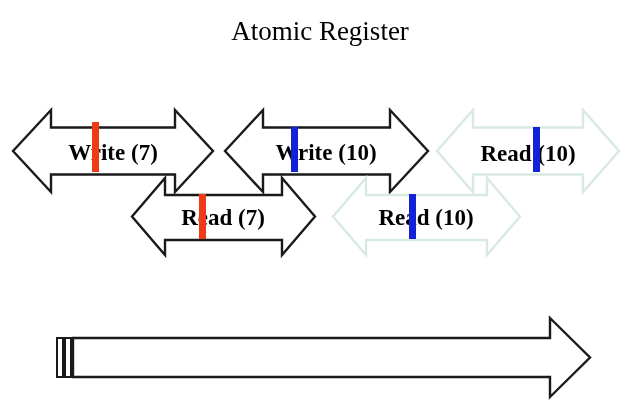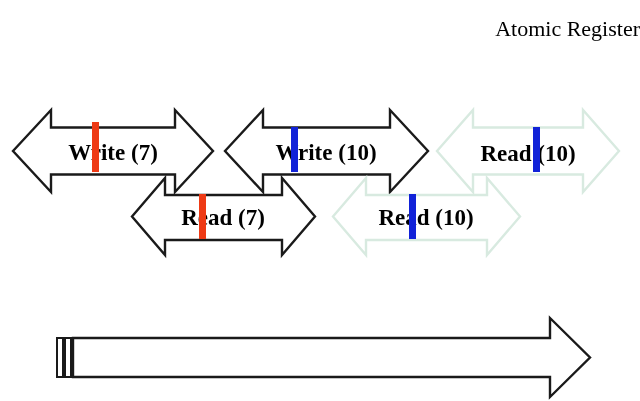--- a/index.html
+++ b/index.html
@@ -1,22 +1,22 @@
 <!DOCTYPE html>
 <html><head>
 <meta charset="utf-8">
 <style>
   html,body{margin:0;padding:0;background:#ffffff;}
   .canvas{
     position:relative;width:640px;height:401px;background:#ffffff;overflow:hidden;
     font-family:"Liberation Serif","DejaVu Serif",serif;
   }
   .title{
-    position:absolute;left:0;top:16px;width:640px;text-align:right;
-    font-size:22px;color:#000000;font-weight:400;letter-spacing:0px;
+    position:absolute;left:0;top:16px;width:640px;text-align:center;
+    font-size:27px;color:#000000;font-weight:400;letter-spacing:0px;
   }
   svg{position:absolute;overflow:visible;}
   .op-label{
     font-family:"Liberation Serif","DejaVu Serif",serif;
     font-weight:bold;font-size:23px;fill:#000000;
     text-anchor:middle;
   }
   .arrow-shape{fill:#ffffff;}
   .tick{stroke:none;}
 </style>

